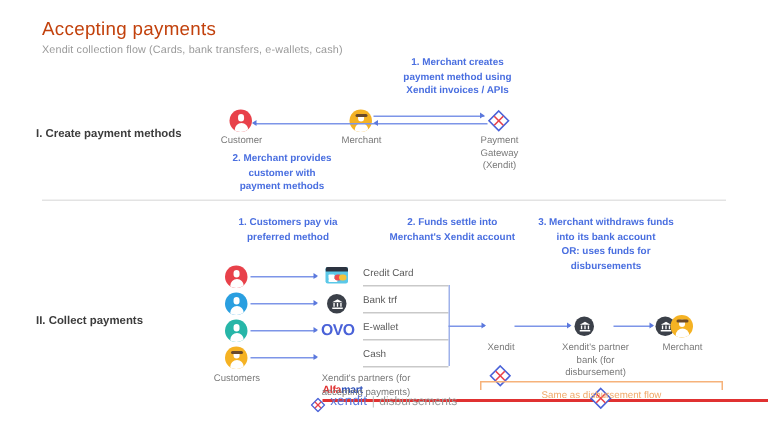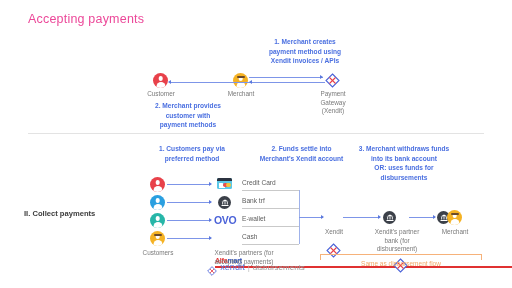--- a/index.html
+++ b/index.html
@@ -12,21 +12,21 @@
     color:#444;
   }
   #stage { position:absolute; inset:0; }
 
   .abs { position:absolute; }
 
   
   .title {
     left:28px; top:12px;
     font-size:12.5px; font-weight:400; letter-spacing:.2px;
-    color:#ec4899;
+    color:#c2410c;
   }
   .subtitle {
     left:28px; top:28px;
     font-size:7.2px; color:#9a9a9a; letter-spacing:.1px;
   }
 
   
   .section-label {
     font-size:7.6px; font-weight:700; color:#3c3c3c;
     white-space:nowrap;
@@ -126,21 +126,23 @@
   .footer .wordmark { font-size:9px; color:#5b78dd; font-weight:400; letter-spacing:.1px;}
   .footer .sep { font-size:8px; color:#bbb; }
   .footer .conf { font-size:8px; color:#9a9a9a; }
 </style>
 </head>
 <body>
 
 <div id="stage">
 
   <div class="abs title">Accepting payments</div>
-
+  <div class="abs subtitle">Xendit collection flow (Cards, bank transfers, e-wallets, cash)</div>
+
+  <div class="abs section-label" style="left:24px; top:84px;">I. Create payment methods</div>
 
   <div class="abs note" style="left:240px; top:37px; width:130px;">1. Merchant creates
 payment method using
 Xendit invoices / APIs</div>
 
   <div class="abs" style="left:153px; top:73px;">
     <div class="avatar" style="background:#e8414a;">
       <span class="head"></span>
       <span class="body"></span>
     </div>

